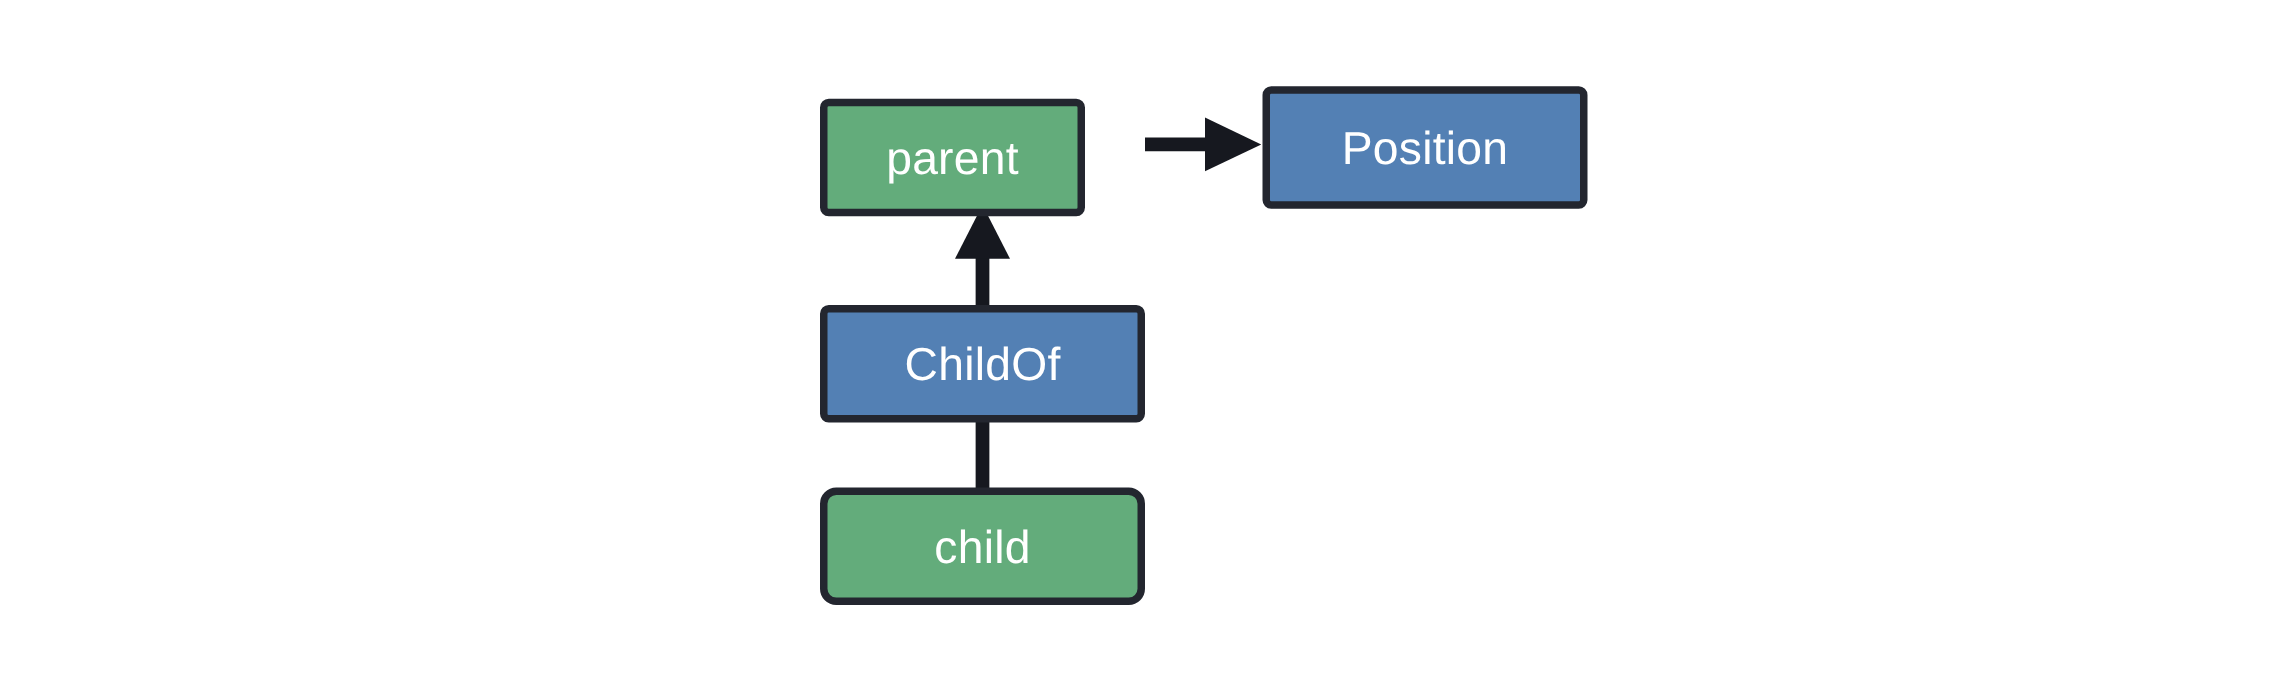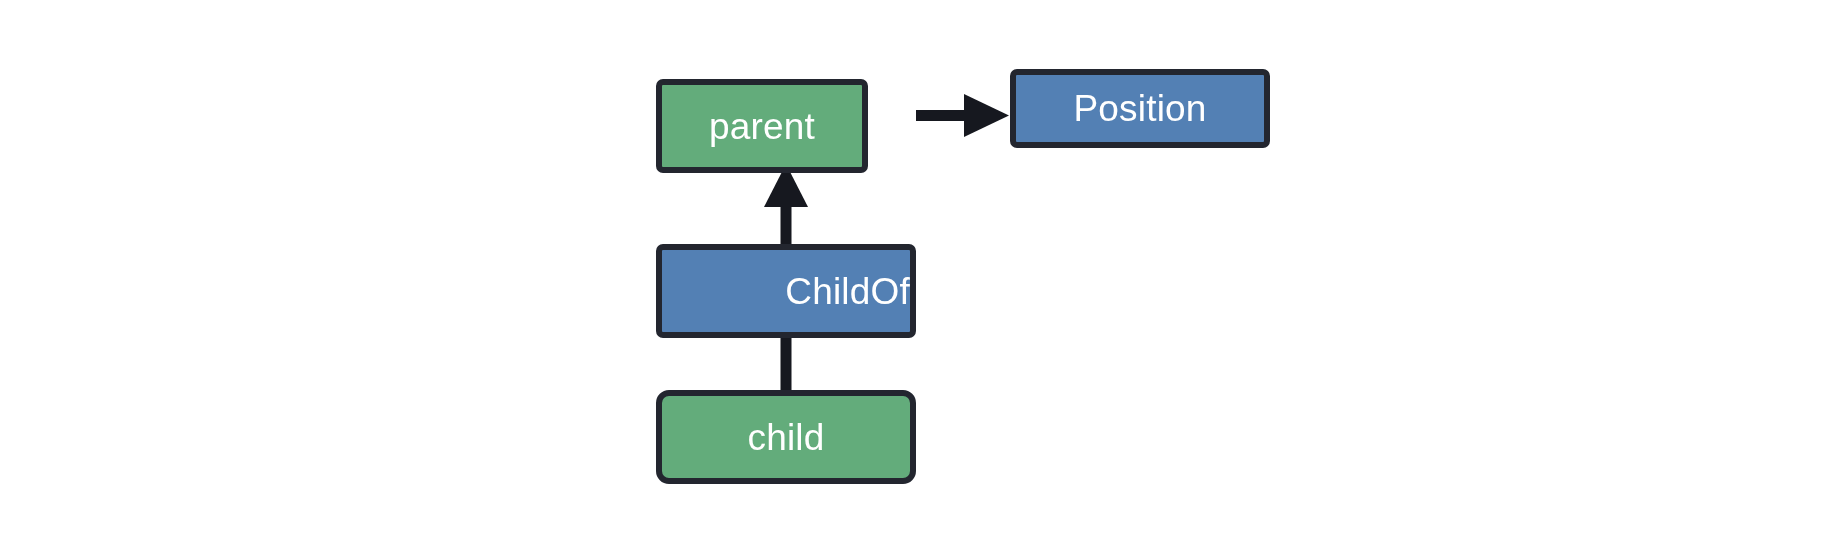--- a/index.html
+++ b/index.html
@@ -42,22 +42,22 @@
     line-height: 1;
     letter-spacing: 0.2px;
     white-space: nowrap;
     user-select: none;
   }
   .node-entity { background: #63ac7b; }
   .node-component { background: #5380b4; }
 
   
   #node-parent   { left: 656px; top: 69px;  width: 212px; height: 94px; margin-top: 10px; }
-  #node-position { left: 1010px; top: 69px; width: 260px; height: 79px; }
-  #node-childof  { left: 656px; top: 244px; width: 260px; height: 94px; justify-content: flex-end; }
+  #node-position { left: 1010px; top: 69px; width: 260px; height: 98px; }
+  #node-childof  { left: 656px; top: 244px; width: 260px; height: 94px; }
   #node-child    { left: 656px; top: 390px; width: 260px; height: 94px; border-radius: 13px; }
 </style>
 </head>
 <body>
 
 <div id="canvas">
 
   <svg id="edge-layer" viewBox="0 0 1830 548" width="1830" height="548" aria-hidden="true">
 
     <g>

